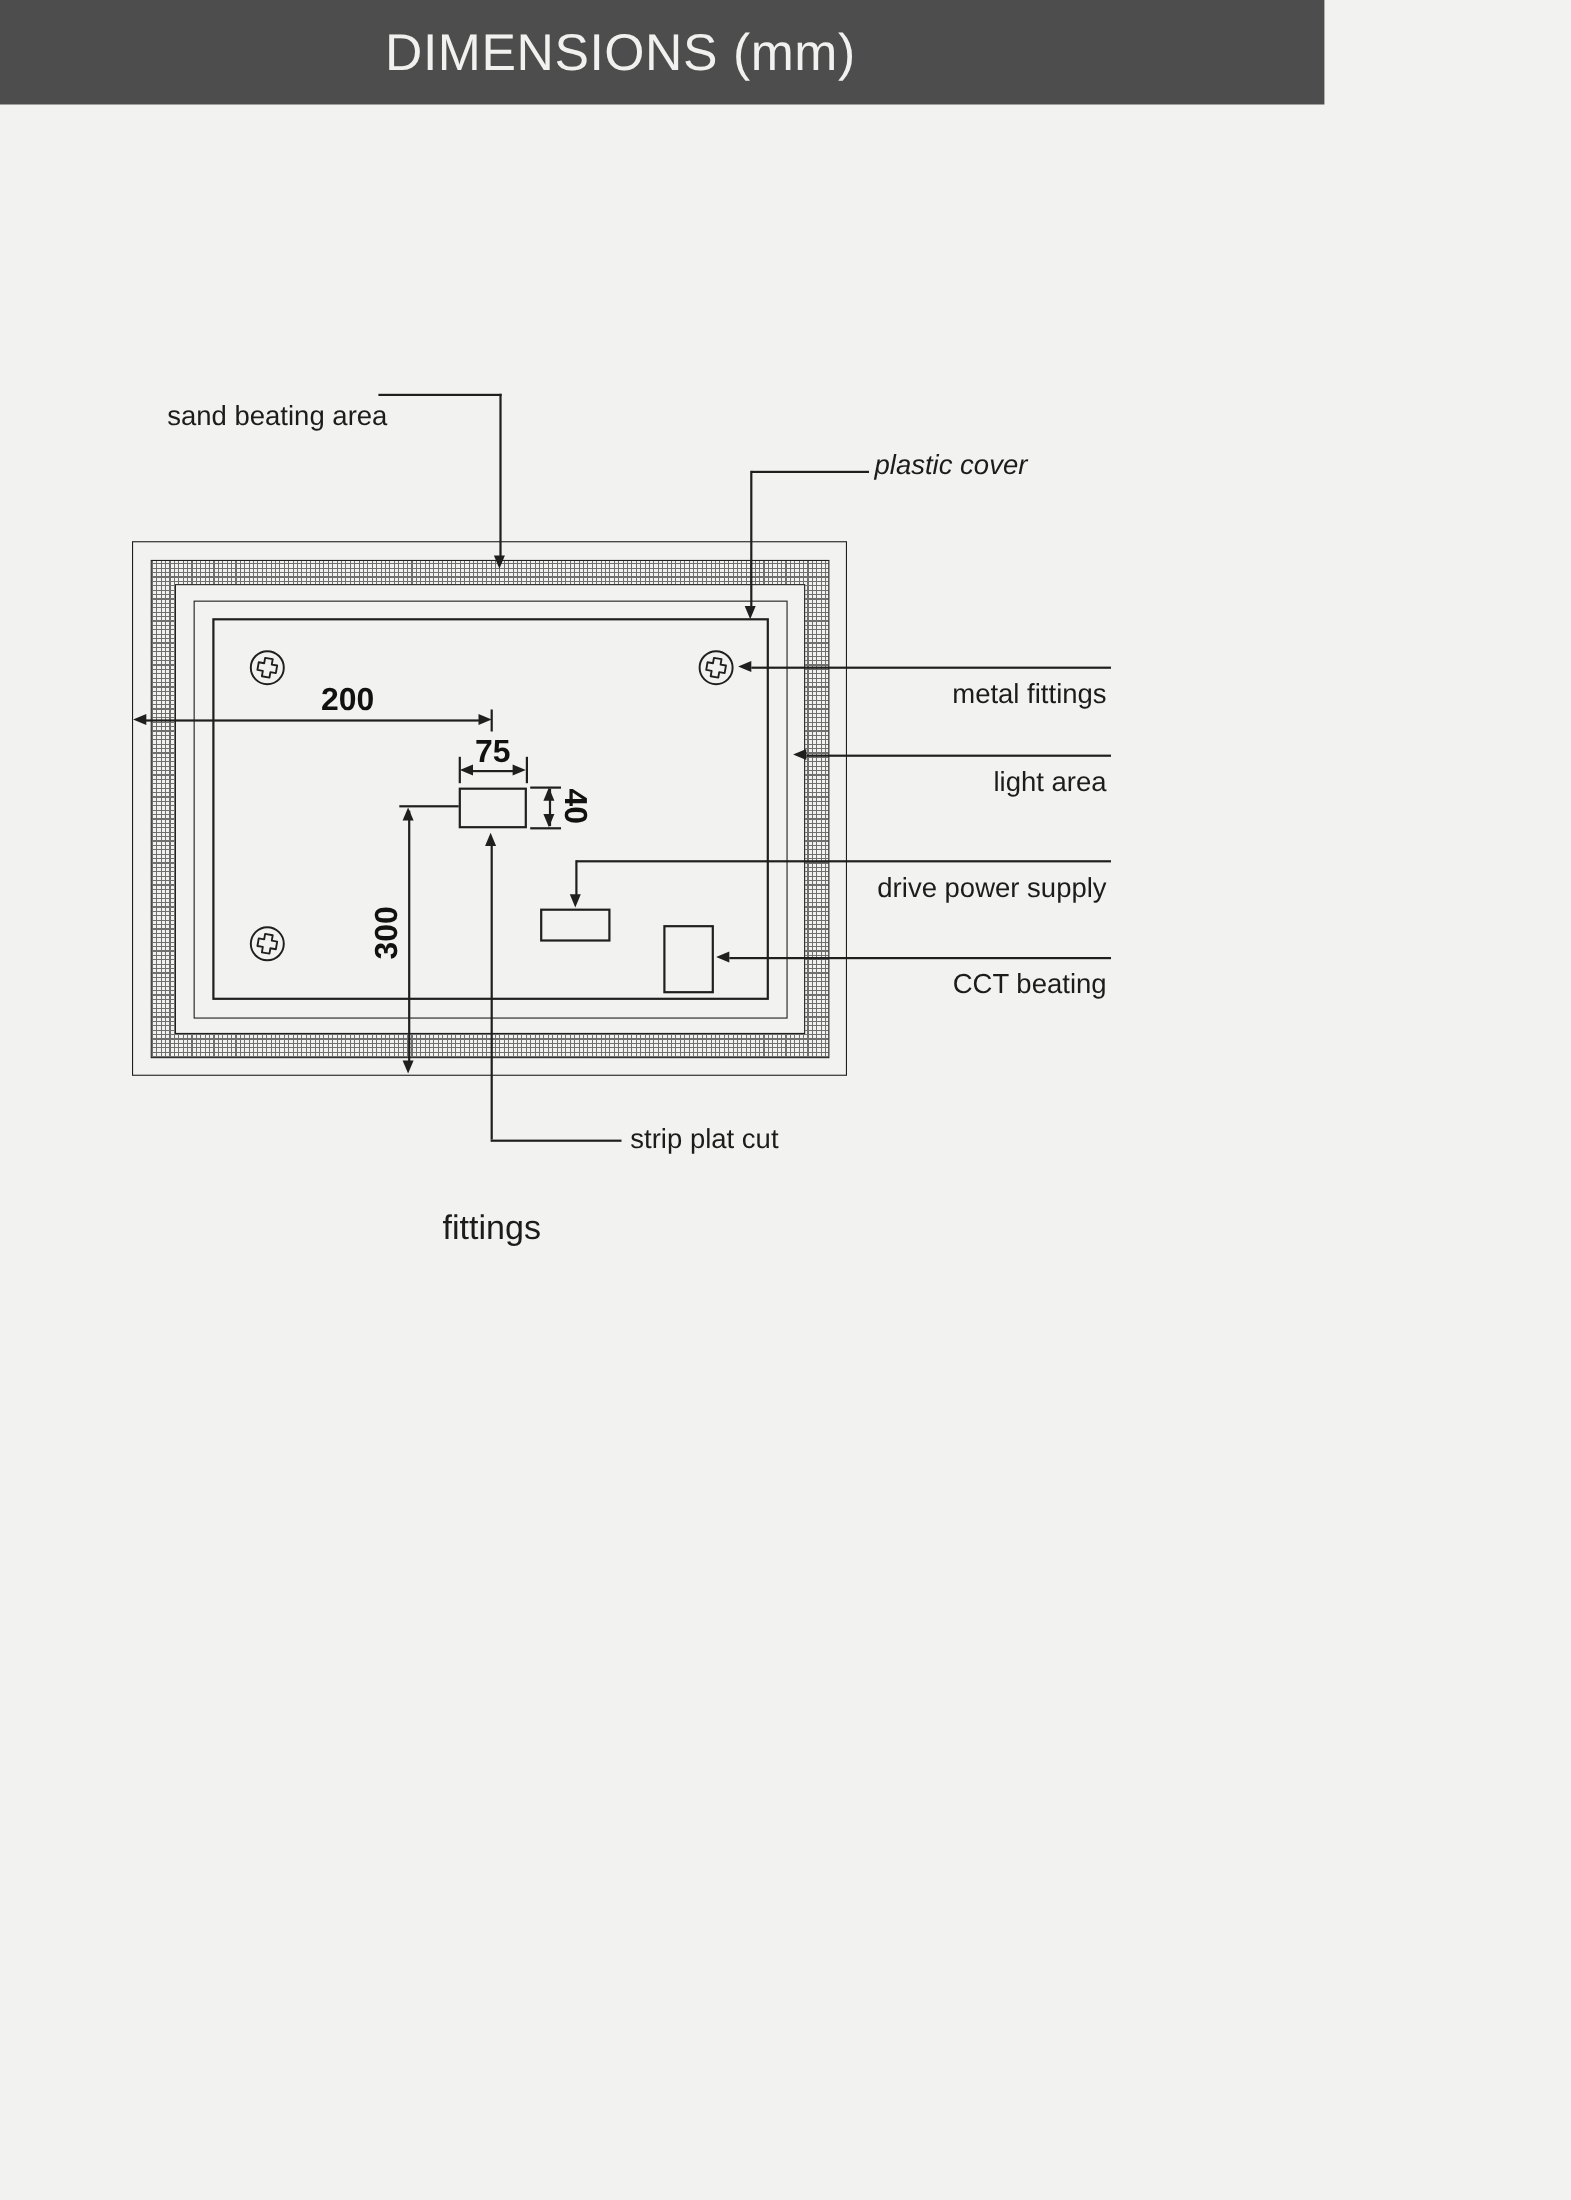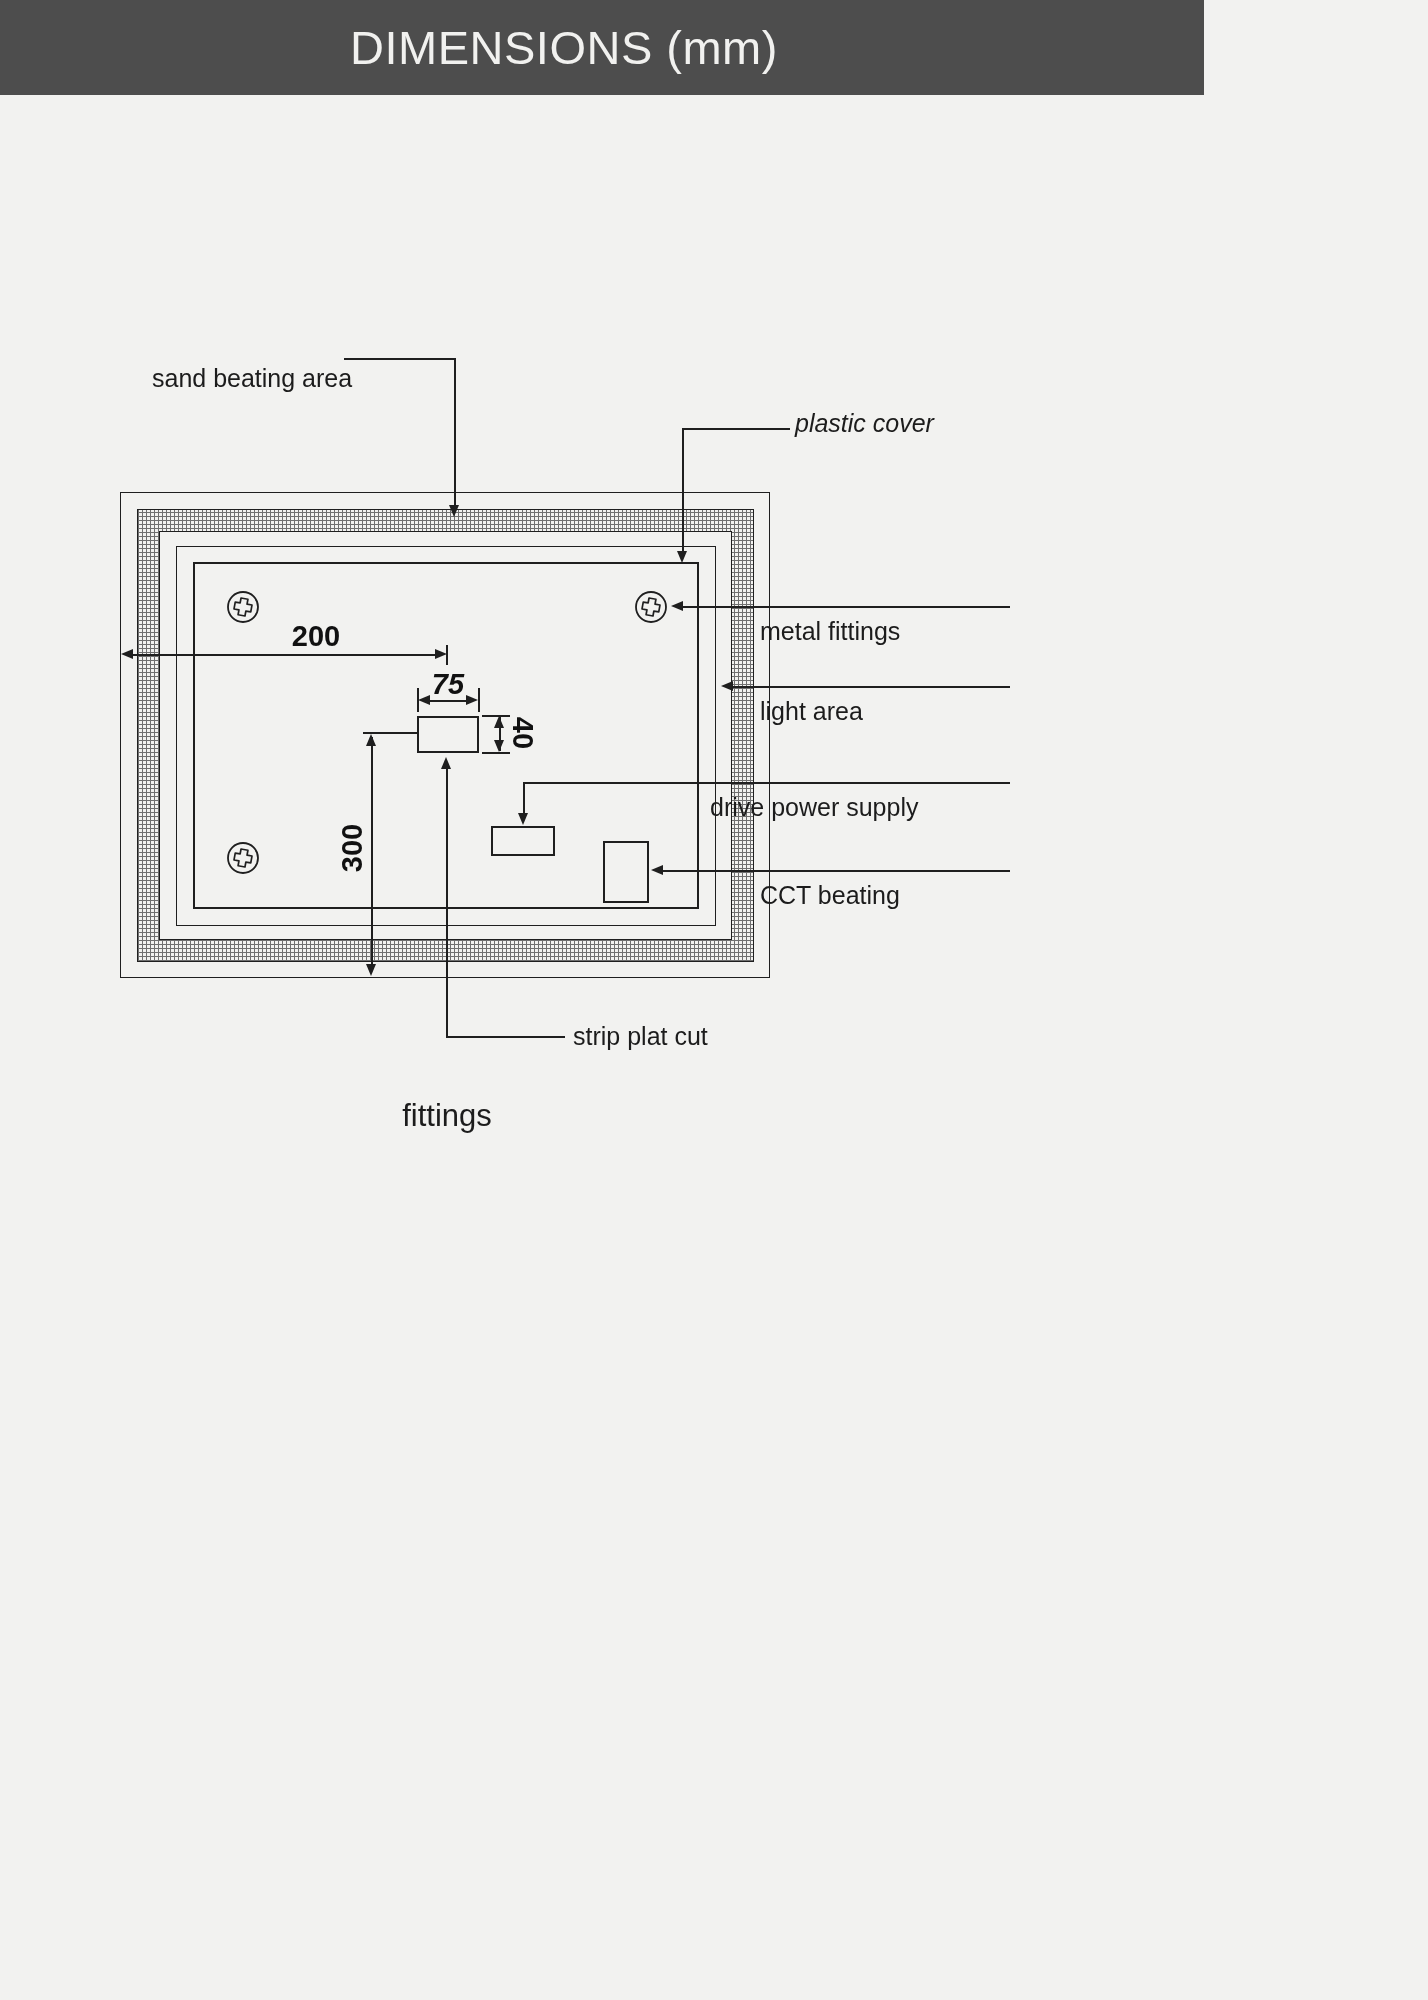--- a/index.html
+++ b/index.html
@@ -27,21 +27,21 @@
   }
   
   .line { position:absolute; background:#1f1f1f; }
   .ar { position:absolute; width:0; height:0; border-style:solid; }
   .ar-left  { border-width:5.5px 12px 5.5px 0;  border-color:transparent #1f1f1f transparent transparent; }
   .ar-right { border-width:5.5px 0 5.5px 12px;  border-color:transparent transparent transparent #1f1f1f; }
   .ar-up    { border-width:0 5.5px 12px 5.5px;  border-color:transparent transparent #1f1f1f transparent; }
   .ar-down  { border-width:12px 5.5px 0 5.5px;  border-color:#1f1f1f transparent transparent transparent; }
   
   .lbl { position:absolute; font-size:25px; white-space:nowrap; color:#1c1c1c; }
-  .lbl.right { }
+  .lbl.right { text-align:right; }
   .dim { position:absolute; font-size:29px; font-weight:bold; color:#111; white-space:nowrap; text-align:center; }
   .dim-rot { position:absolute; display:flex; align-items:center; justify-content:center;
              font-size:29px; font-weight:bold; color:#111; white-space:nowrap; }
   .caption { position:absolute; font-size:31px; color:#1c1c1c; text-align:center; }
   .footer-bar { position:absolute; left:0; top:1905; width:1204px; height:95px; }
   .footer-text { position:absolute; left:0; top:0; width:1128px; height:95px; line-height:95px;
                  text-align:center; font-size:47px; letter-spacing:0.5px; }
   svg { display:block; }
 </style>
 </head>
@@ -86,21 +86,21 @@
   <div class="ar ar-left" style="left:121px; top:649px;"></div>
   <div class="ar ar-right" style="left:435px; top:649px;"></div>
   <div class="line" style="left:446px; top:645px; width:2px; height:20px;"></div>
   <div class="dim" style="left:256px; top:620px; width:120px;">200</div>
 
   <div class="line" style="left:417px; top:688px; width:2px; height:24px;"></div>
   <div class="line" style="left:478px; top:688px; width:2px; height:24px;"></div>
   <div class="line" style="left:424px; top:700px; width:48px; height:2px;"></div>
   <div class="ar ar-left" style="left:418px; top:695px;"></div>
   <div class="ar ar-right" style="left:466px; top:695px;"></div>
-  <div class="dim" style="left:408px; top:668px; width:80px;font-style:italic;">75</div>
+  <div class="dim" style="left:408px; top:668px; width:80px;">75</div>
 
   <div class="line" style="left:482px; top:715px; width:28px; height:2px;"></div>
   <div class="line" style="left:482px; top:752px; width:28px; height:2px;"></div>
   <div class="line" style="left:499px; top:717px; width:2px; height:34px;"></div>
   <div class="ar ar-up" style="left:494px; top:716px;"></div>
   <div class="ar ar-down" style="left:494px; top:740px;"></div>
   <div class="dim-rot" style="left:501px; top:711px; width:44px; height:44px; transform:rotate(90deg);">40</div>
 
   <div class="line" style="left:363px; top:732px; width:54px; height:2px;"></div>
   <div class="line" style="left:371px; top:737px; width:2px; height:232px;"></div>

